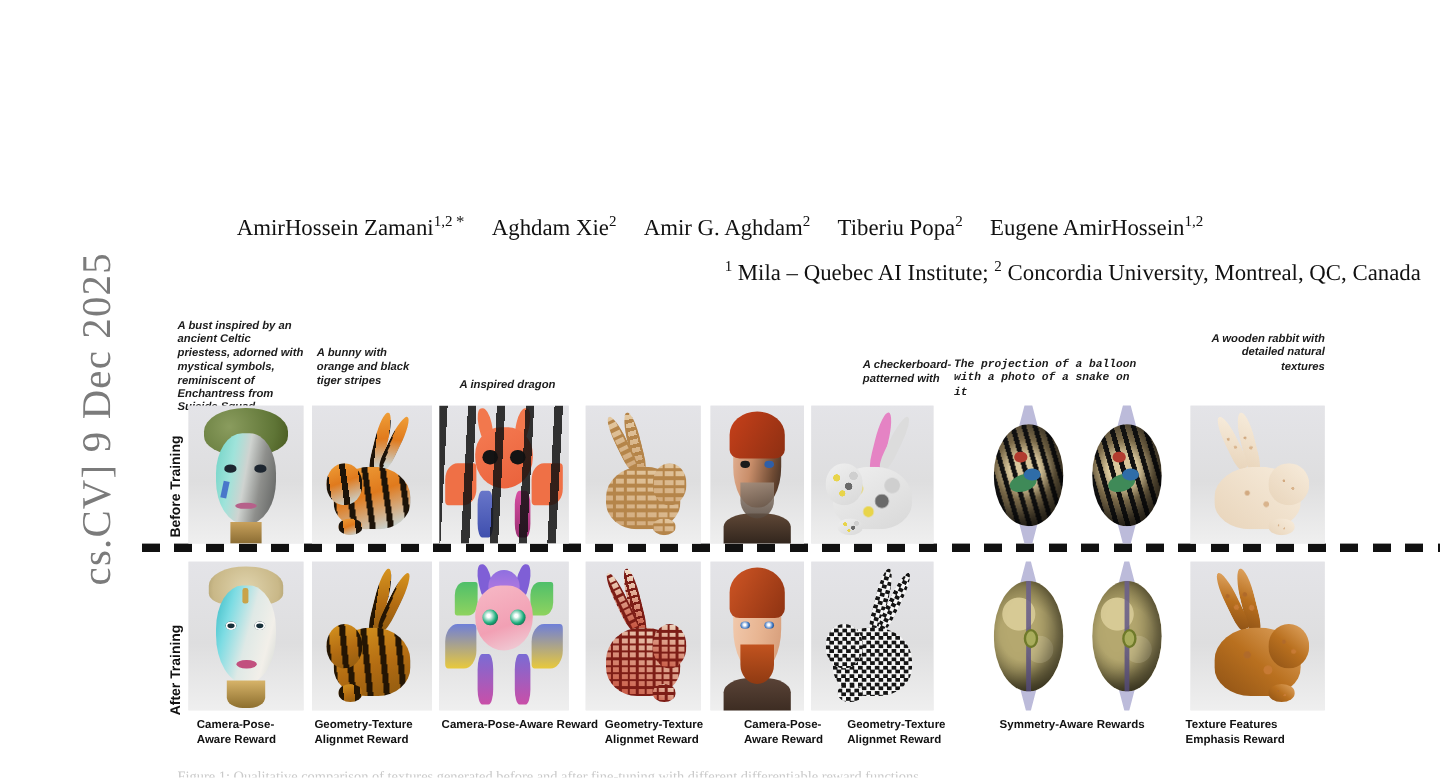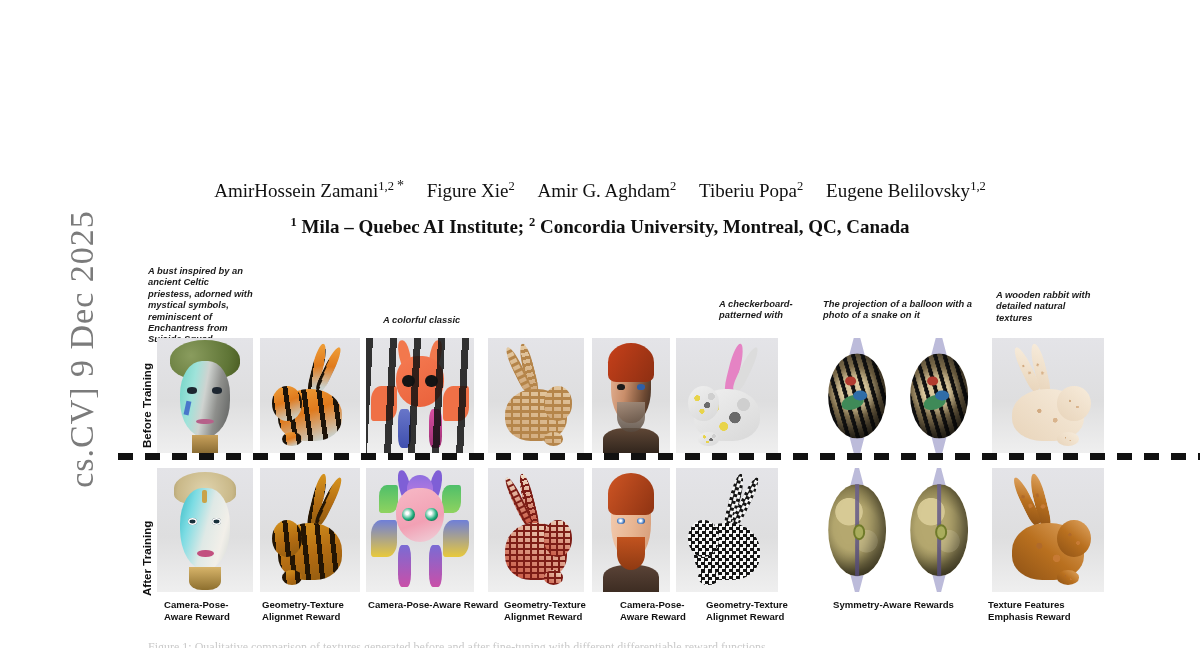--- a/index.html
+++ b/index.html
@@ -24,22 +24,22 @@
     color:#0b0b0b;letter-spacing:-0.1px;
   }
   .authors{
     position:absolute;left:0;right:0;top:178px;text-align:center;
     font-size:19px;color:#111;
   }
   .authors .a{margin:0 9px;white-space:nowrap;}
   .authors sup, .affil sup{font-size:0.66em;vertical-align:super;}
   .star{font-size:14px;vertical-align:super;margin-left:3px;}
   .affil{
-    position:absolute;left:0;right:0;top:215px;text-align:center;
-    font-size:19px;color:#111;font-weight:bold;
+    position:absolute;left:0;right:16px;top:215px;text-align:right;
+    font-size:19px;color:#111;
   }
 
   
   .figure{position:absolute;left:0;top:248px;width:1200px;height:400px;}
 
   .prompt{
     position:absolute;
     font-family:"Liberation Sans", sans-serif;
     font-style:italic;font-weight:bold;font-size:9.4px;line-height:11.4px;
     color:#1b1b1b;
@@ -261,37 +261,38 @@
 </head>
 <body>
 
 <div class="page">
 
   <div class="arxiv-stamp">cs.CV]  9 Dec 2025</div>
 
 
   <div class="authors">
     <span class="a"><span>AmirHossein Zamani</span><sup>1,2</sup><span class="star">*</span></span>
-    <span class="a"><span>Figure Xie</span><sup>2</sup></span>
+    <span class="a"><span>Aghdam Xie</span><sup>2</sup></span>
     <span class="a"><span>Amir G. Aghdam</span><sup>2</sup></span>
     <span class="a"><span>Tiberiu Popa</span><sup>2</sup></span>
-    <span class="a"><span>Eugene Belilovsky</span><sup>1,2</sup></span>
+    <span class="a"><span>Eugene AmirHossein</span><sup>1,2</sup></span>
   </div>
 
   <div class="affil">
     <sup>1</sup><span> Mila – Quebec AI Institute; </span><sup>2</sup><span> Concordia University, Montreal, QC, Canada</span>
   </div>
 
   <div class="figure">
 
     <div class="prompt" style="left:148px;top:7px;width:106px;">A bust inspired by an ancient Celtic priestess, adorned with mystical symbols, reminiscent of Enchantress from Suicide Squad.</div>
-    <div class="prompt" style="left:383px;top:56px;width:110px;">A colorful classic</div>
+    <div class="prompt" style="left:264px;top:30px;width:92px;">A bunny with orange and black tiger stripes</div>
+    <div class="prompt" style="left:383px;top:56px;width:110px;">A inspired dragon</div>
     <div class="prompt" style="left:719px;top:40px;width:92px;">A checkerboard-patterned with</div>
-    <div class="prompt" style="left:823px;top:40px;width:152px;">The projection of a balloon with a photo of a snake on it</div>
-    <div class="prompt" style="left:996px;top:31px;width:108px;">A wooden rabbit with detailed natural textures</div>
+    <div class="prompt" style="left:795px;top:40px;width:152px;font-family:Liberation Mono, monospace;">The projection of a balloon with a photo of a snake on it</div>
+    <div class="prompt" style="left:996px;top:18px;width:108px;text-align:right;">A wooden rabbit with detailed natural textures</div>
 
     <div class="rowlabel" style="left:140px;top:200px;">Before Training</div>
     <div class="rowlabel" style="left:140px;top:348px;">After Training</div>
 
     <div class="divider"></div>
 
     <div class="cell" style="left:157px;top:90px;width:96px;height:115px;">
       <div class="art bg-studio">
         <div class="bust1" style="position:absolute;inset:0;">
           <div class="hair"></div>

